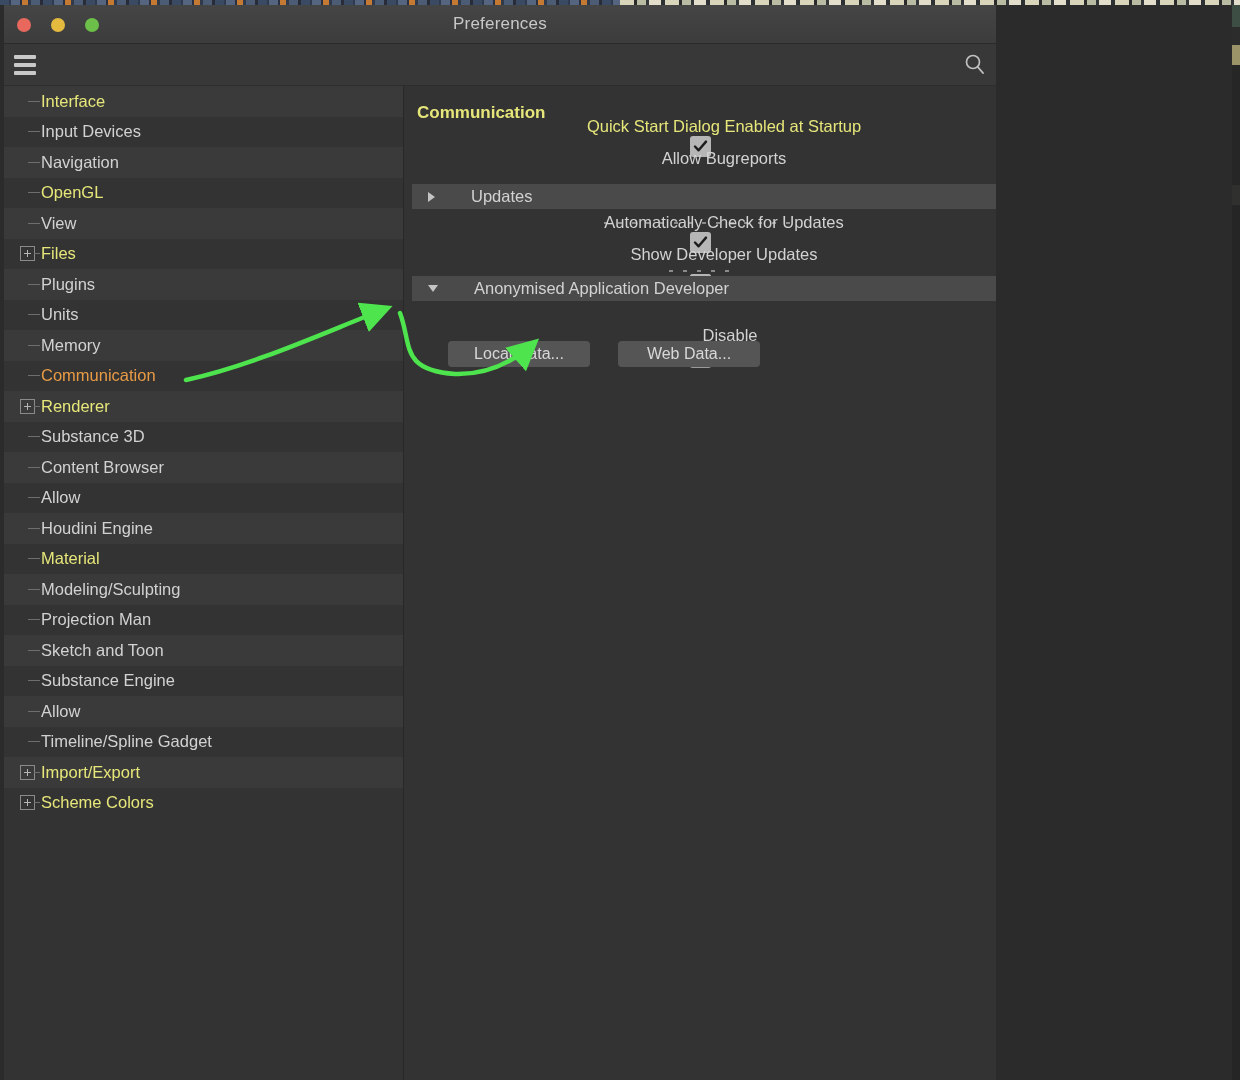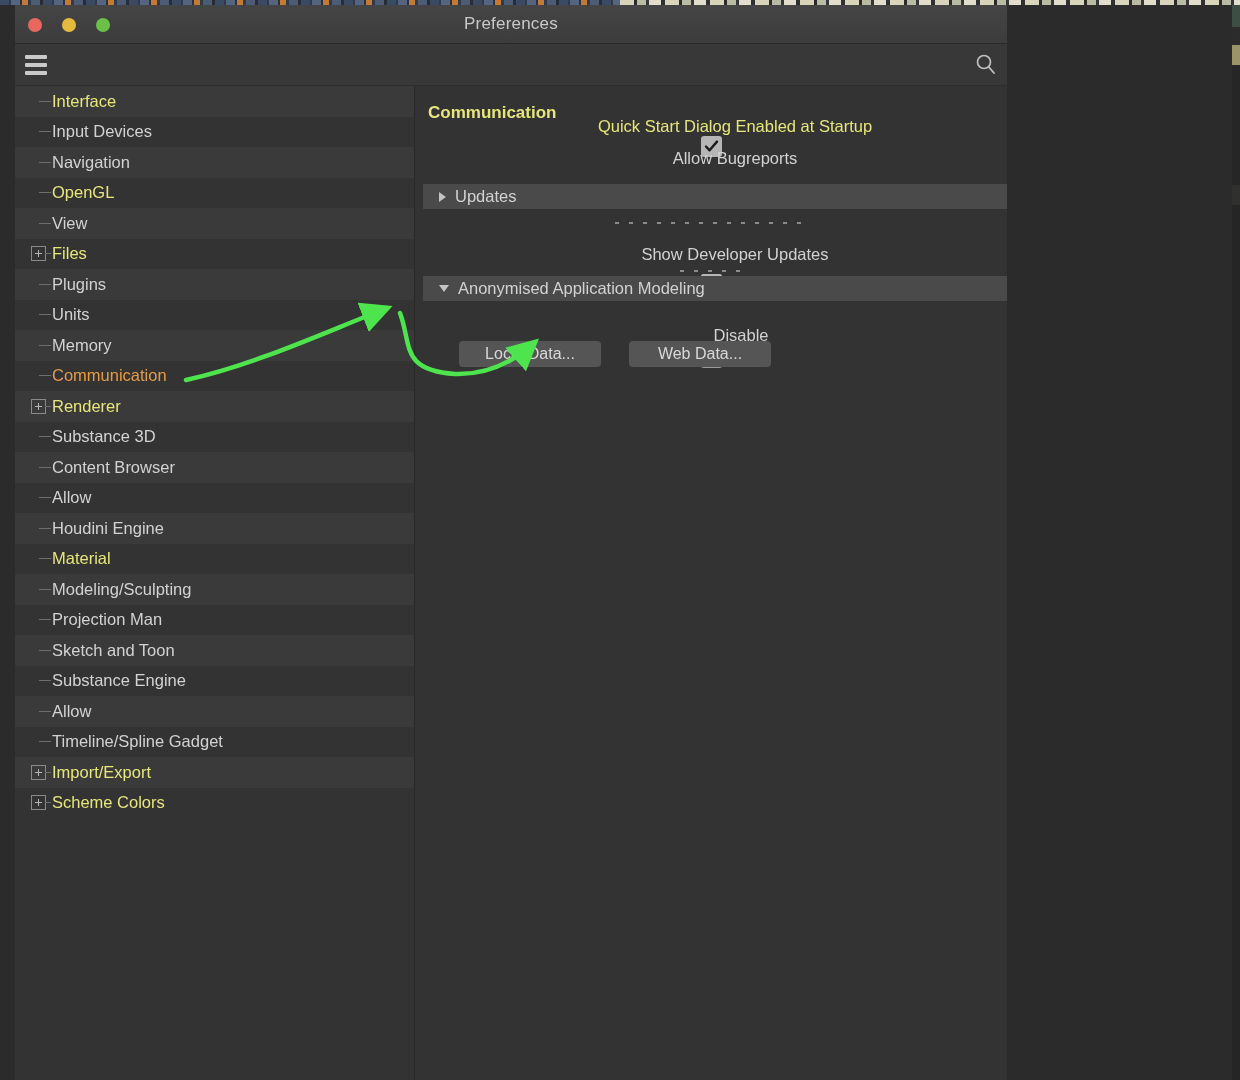--- a/index.html
+++ b/index.html
@@ -53,21 +53,21 @@
       #2c2c2c 22px, #2c2c2c 40px,
       #9b9468 40px, #9b9468 60px,
       #262626 60px, #262626 180px,
       #30302e 180px, #30302e 200px,
       #252525 200px, #252525 1075px);
   }
 
   
   #window {
     position: absolute;
-    left: 15px; top: 5px;
+    left: 4px; top: 5px;
     width: 992px;
     height: 1075px;
     background: #000000;
     overflow: hidden;
   }
 
   
   #titlebar {
     position: relative;
     height: 38px;
@@ -258,20 +258,21 @@
   .section-header {
     position: absolute;
     left: 8px;
     width: 824px;
     height: 25px;
     background: #4a4a4a;
     display: flex;
     align-items: center;
     font-size: 16.5px;
     color: #d2d2d2;
+    gap: 27px;
   }
   .tri {
     width: 0; height: 0;
     margin-left: 16px;
     margin-right: 9px;
     flex: 0 0 auto;
   }
   .tri.closed {
     border-left: 7px solid #c4c4c4;
     border-top: 5px solid transparent;
@@ -463,34 +464,43 @@
               <path d="M2 7.5 L5.6 11.3 L13 2.6" fill="none" stroke="#1c1c1c" stroke-width="2.4" stroke-linecap="round" stroke-linejoin="round"></path>
             </svg>
         </span>
       </div>
 
       <div class="section-header" style="top:98px;">
         <span class="tri closed"></span>
         <span>Updates</span>
       </div>
 
+      <div class="opt-row" style="top:127px;">
+        <span class="opt-label">Automatically Check for Updates</span>
+        <span style="width:10px;flex:0 0 auto;"></span>
+        <span class="chk">
+          <svg width="15" height="15" viewBox="0 0 15 15">
+              <path d="M2 7.5 L5.6 11.3 L13 2.6" fill="none" stroke="#1c1c1c" stroke-width="2.4" stroke-linecap="round" stroke-linejoin="round"></path>
+            </svg>
+        </span>
+      </div>
 
       <div class="opt-row" style="top:159px;">
         <span class="opt-label">Show Developer Updates</span>
         <span class="leader" style="width:62px;"></span>
         <span class="chk">
           <svg width="15" height="15" viewBox="0 0 15 15">
               <path d="M2 7.5 L5.6 11.3 L13 2.6" fill="none" stroke="#1c1c1c" stroke-width="2.4" stroke-linecap="round" stroke-linejoin="round"></path>
             </svg>
         </span>
       </div>
 
       <div class="section-header" style="top:190px;">
         <span class="tri open"></span>
-        <span>Anonymised Application Modeling</span>
+        <span>Anonymised Application Developer</span>
       </div>
 
       <div class="opt-row" style="top:222px;margin-top:18px;">
         <span class="opt-label" style="margin-left:60px;">Disable</span>
         <span style="width:10px;flex:0 0 auto;"></span>
         <span class="chk unchecked"></span>
       </div>
 
       <div class="data-btn" style="left:44px; top:255px; width:142px;">
         <span>Local Data...</span>

